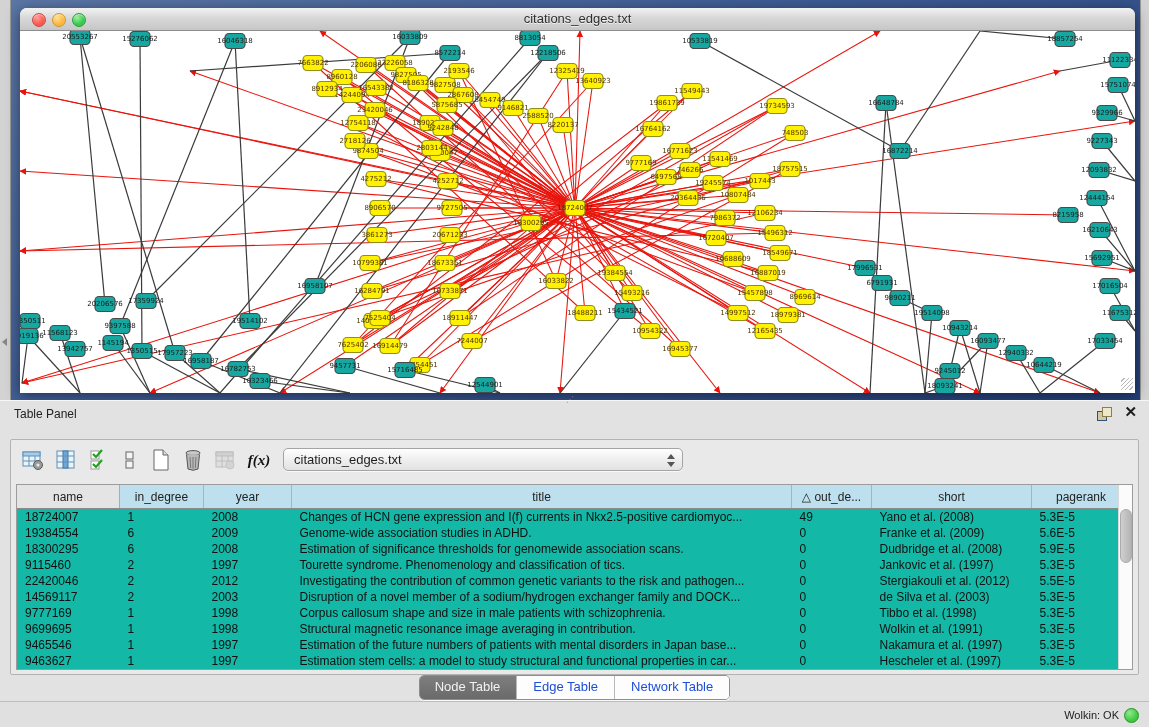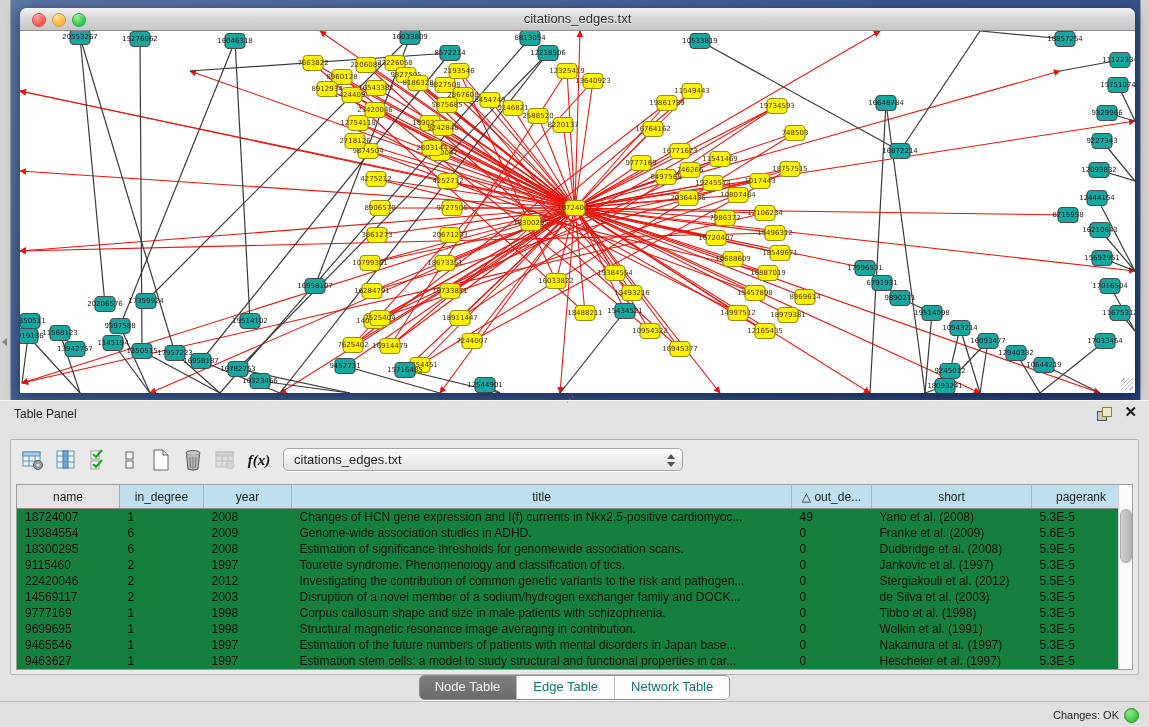--- a/index.html
+++ b/index.html
@@ -83,21 +83,21 @@
     position:absolute;left:2px;top:2px;width:0;height:0;
     border-left:4px solid transparent;border-right:4px solid transparent;border-bottom:5px solid #555;
   }
   #table-selector .stepper .dn{
     position:absolute;left:2px;bottom:1px;width:0;height:0;
     border-left:4px solid transparent;border-right:4px solid transparent;border-top:5px solid #555;
   }
   
   #tbl-wrap{
     position:absolute;left:5px;top:44px;right:5px;bottom:4px;
-    background:#15803d;border:1px solid #9c9c9c;overflow:hidden;
+    background:#14b8a6;border:1px solid #9c9c9c;overflow:hidden;
   }
   table.datatable{border-collapse:collapse;table-layout:fixed;width:1093px;font-size:12px;color:#111;}
   table.datatable th{
     height:21px;background:#BEE0EE;border-right:1px solid #9CB8C4;border-bottom:1px solid #8a8a8a;
     font-weight:normal;font-size:12px;color:#222;text-align:center;overflow:hidden;white-space:nowrap;
   }
   table.datatable th.first{background:#E4E4E4;border-right:1px solid #ababab;}
   table.datatable td{
     height:16px;line-height:16px;padding:0 4px 0 8px;white-space:nowrap;overflow:hidden;
     border:0;
@@ -106,21 +106,21 @@
     position:absolute;right:0;top:0;bottom:0;width:13px;background:#FBFBFB;border-left:1px solid #D8D8D8;cursor:pointer;
   }
   #tbl-scrollbar .thumb{
     position:absolute;left:1px;top:24px;width:10px;height:52px;border-radius:6px;
     background:linear-gradient(90deg,#CFCFCF,#B4B4B4);border:1px solid #ABABAB;
   }
   
   #tabbar-row{position:absolute;left:0;top:274px;width:100%;height:24px;text-align:center;}
   #tabbar{display:inline-flex;border:1px solid #8E8E8E;border-radius:5px;overflow:hidden;background:#fff;box-shadow:0 1px 0 rgba(255,255,255,.8);}
   #tabbar .seg{
-    appearance:none;border:0;margin:0;background:#FDFDFD;color:#0f766e;
+    appearance:none;border:0;margin:0;background:#FDFDFD;color:#1d4ed8;
     font-family:"Liberation Sans", sans-serif;font-size:13px;padding:3px 16px 4px;cursor:pointer;
     border-right:1px solid #B9B9B9;line-height:16px;
   }
   #tabbar .seg:last-child{border-right:0;}
   #tabbar .seg.sel{background:linear-gradient(#7E7E7E,#6A6A6A);color:#F2F2F2;padding-left:15px;}
   
   #statusbar{
     position:absolute;left:0;bottom:0;width:100%;height:26px;
     background:#E0E0E0;border-top:1px solid #BDBDBD;
   }
@@ -1060,16 +1060,16 @@
 
   <div id="tabbar-row">
     <div id="tabbar">
         <button class="seg sel">Node Table</button>
         <button class="seg">Edge Table</button>
         <button class="seg">Network Table</button>
       </div>
   </div>
 
   <div id="statusbar">
-    <span class="mem">Changes: OK</span>
+    <span class="mem">Wolkin: OK</span>
     <span class="dot"></span>
   </div>
 </div>
 
 </body></html>

